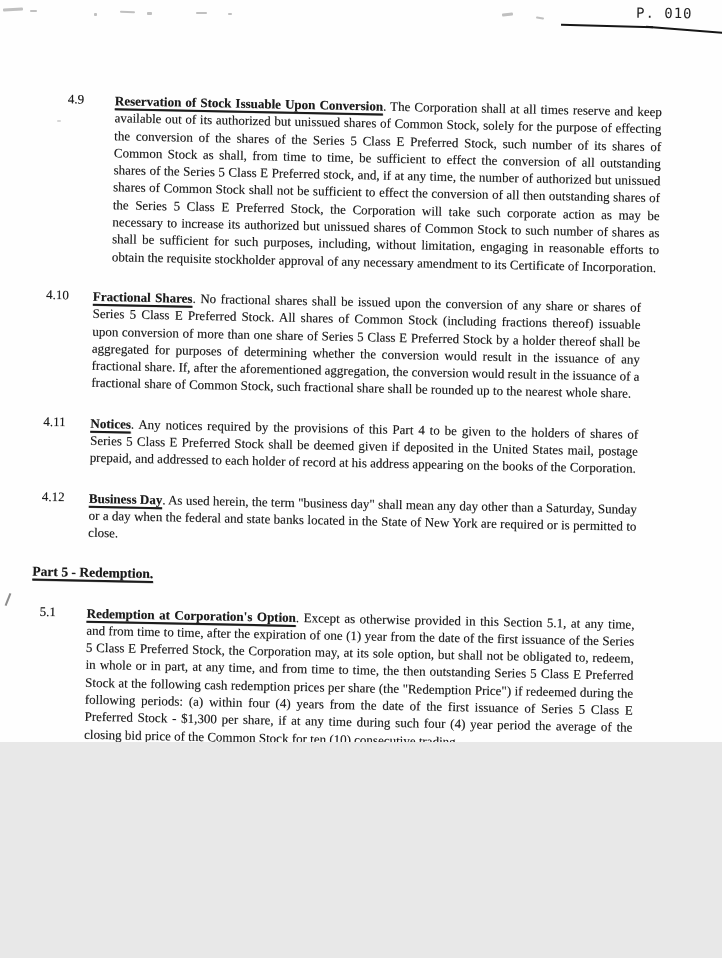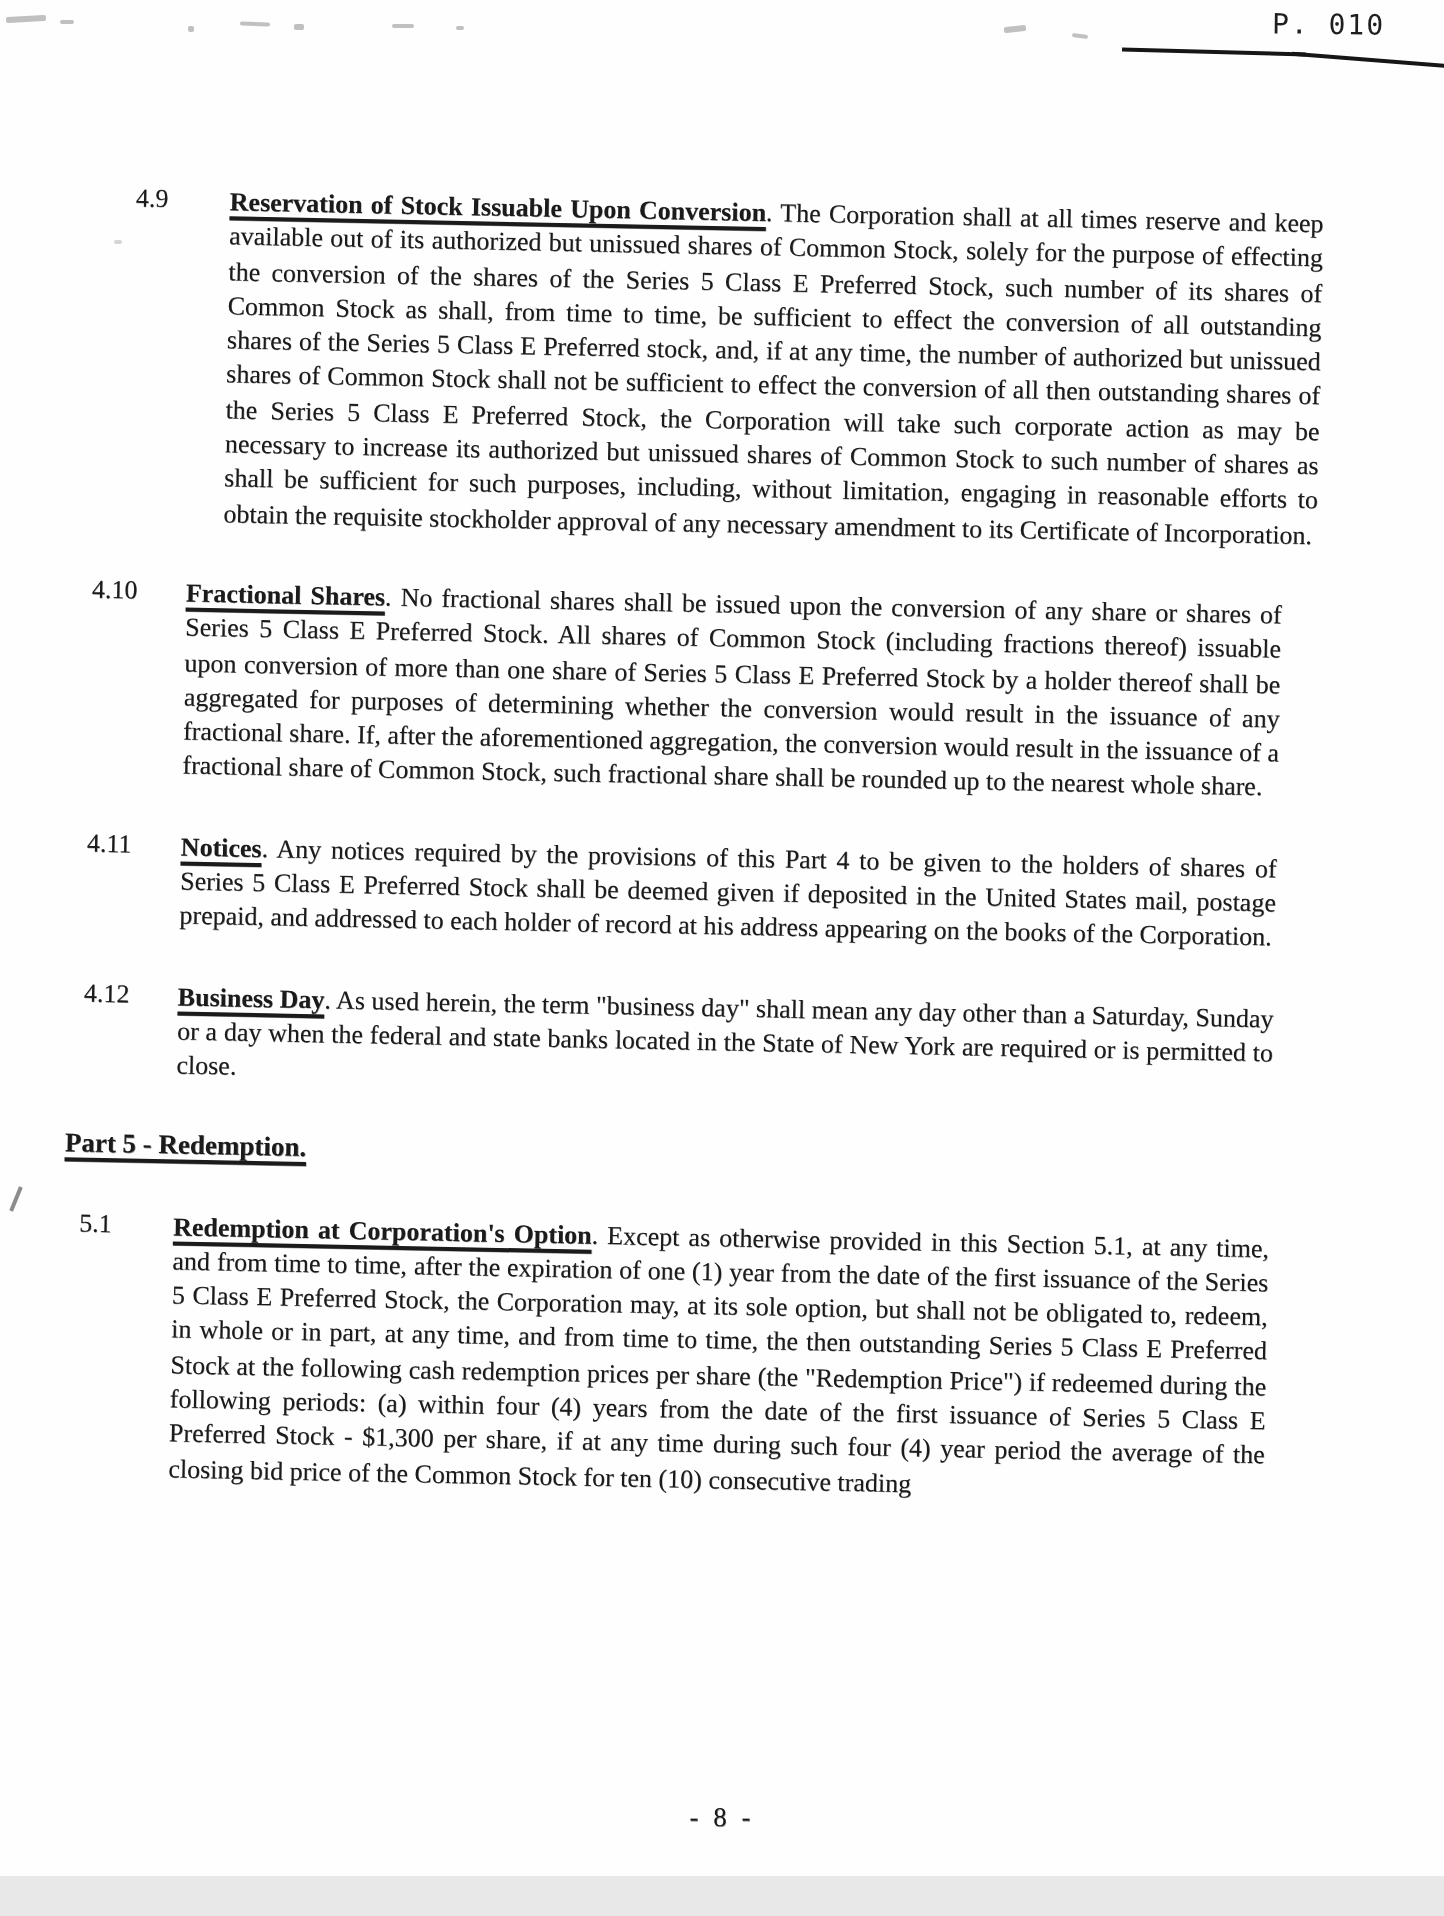--- a/index.html
+++ b/index.html
@@ -3,21 +3,21 @@
 <meta charset="utf-8">
 <style>
   html, body {
     margin: 0;
     padding: 0;
     background: #e8e8e8;
   }
   .page {
     position: relative;
     width: 722px;
-    height: 938px;
+    height: 742px;
     background: #fefefe;
     overflow: hidden;
     font-family: "Liberation Serif", serif;
     color: #1b1b1b;
   }
 
   
   .fax-page-label {
     position: absolute;
     top: 5px;

